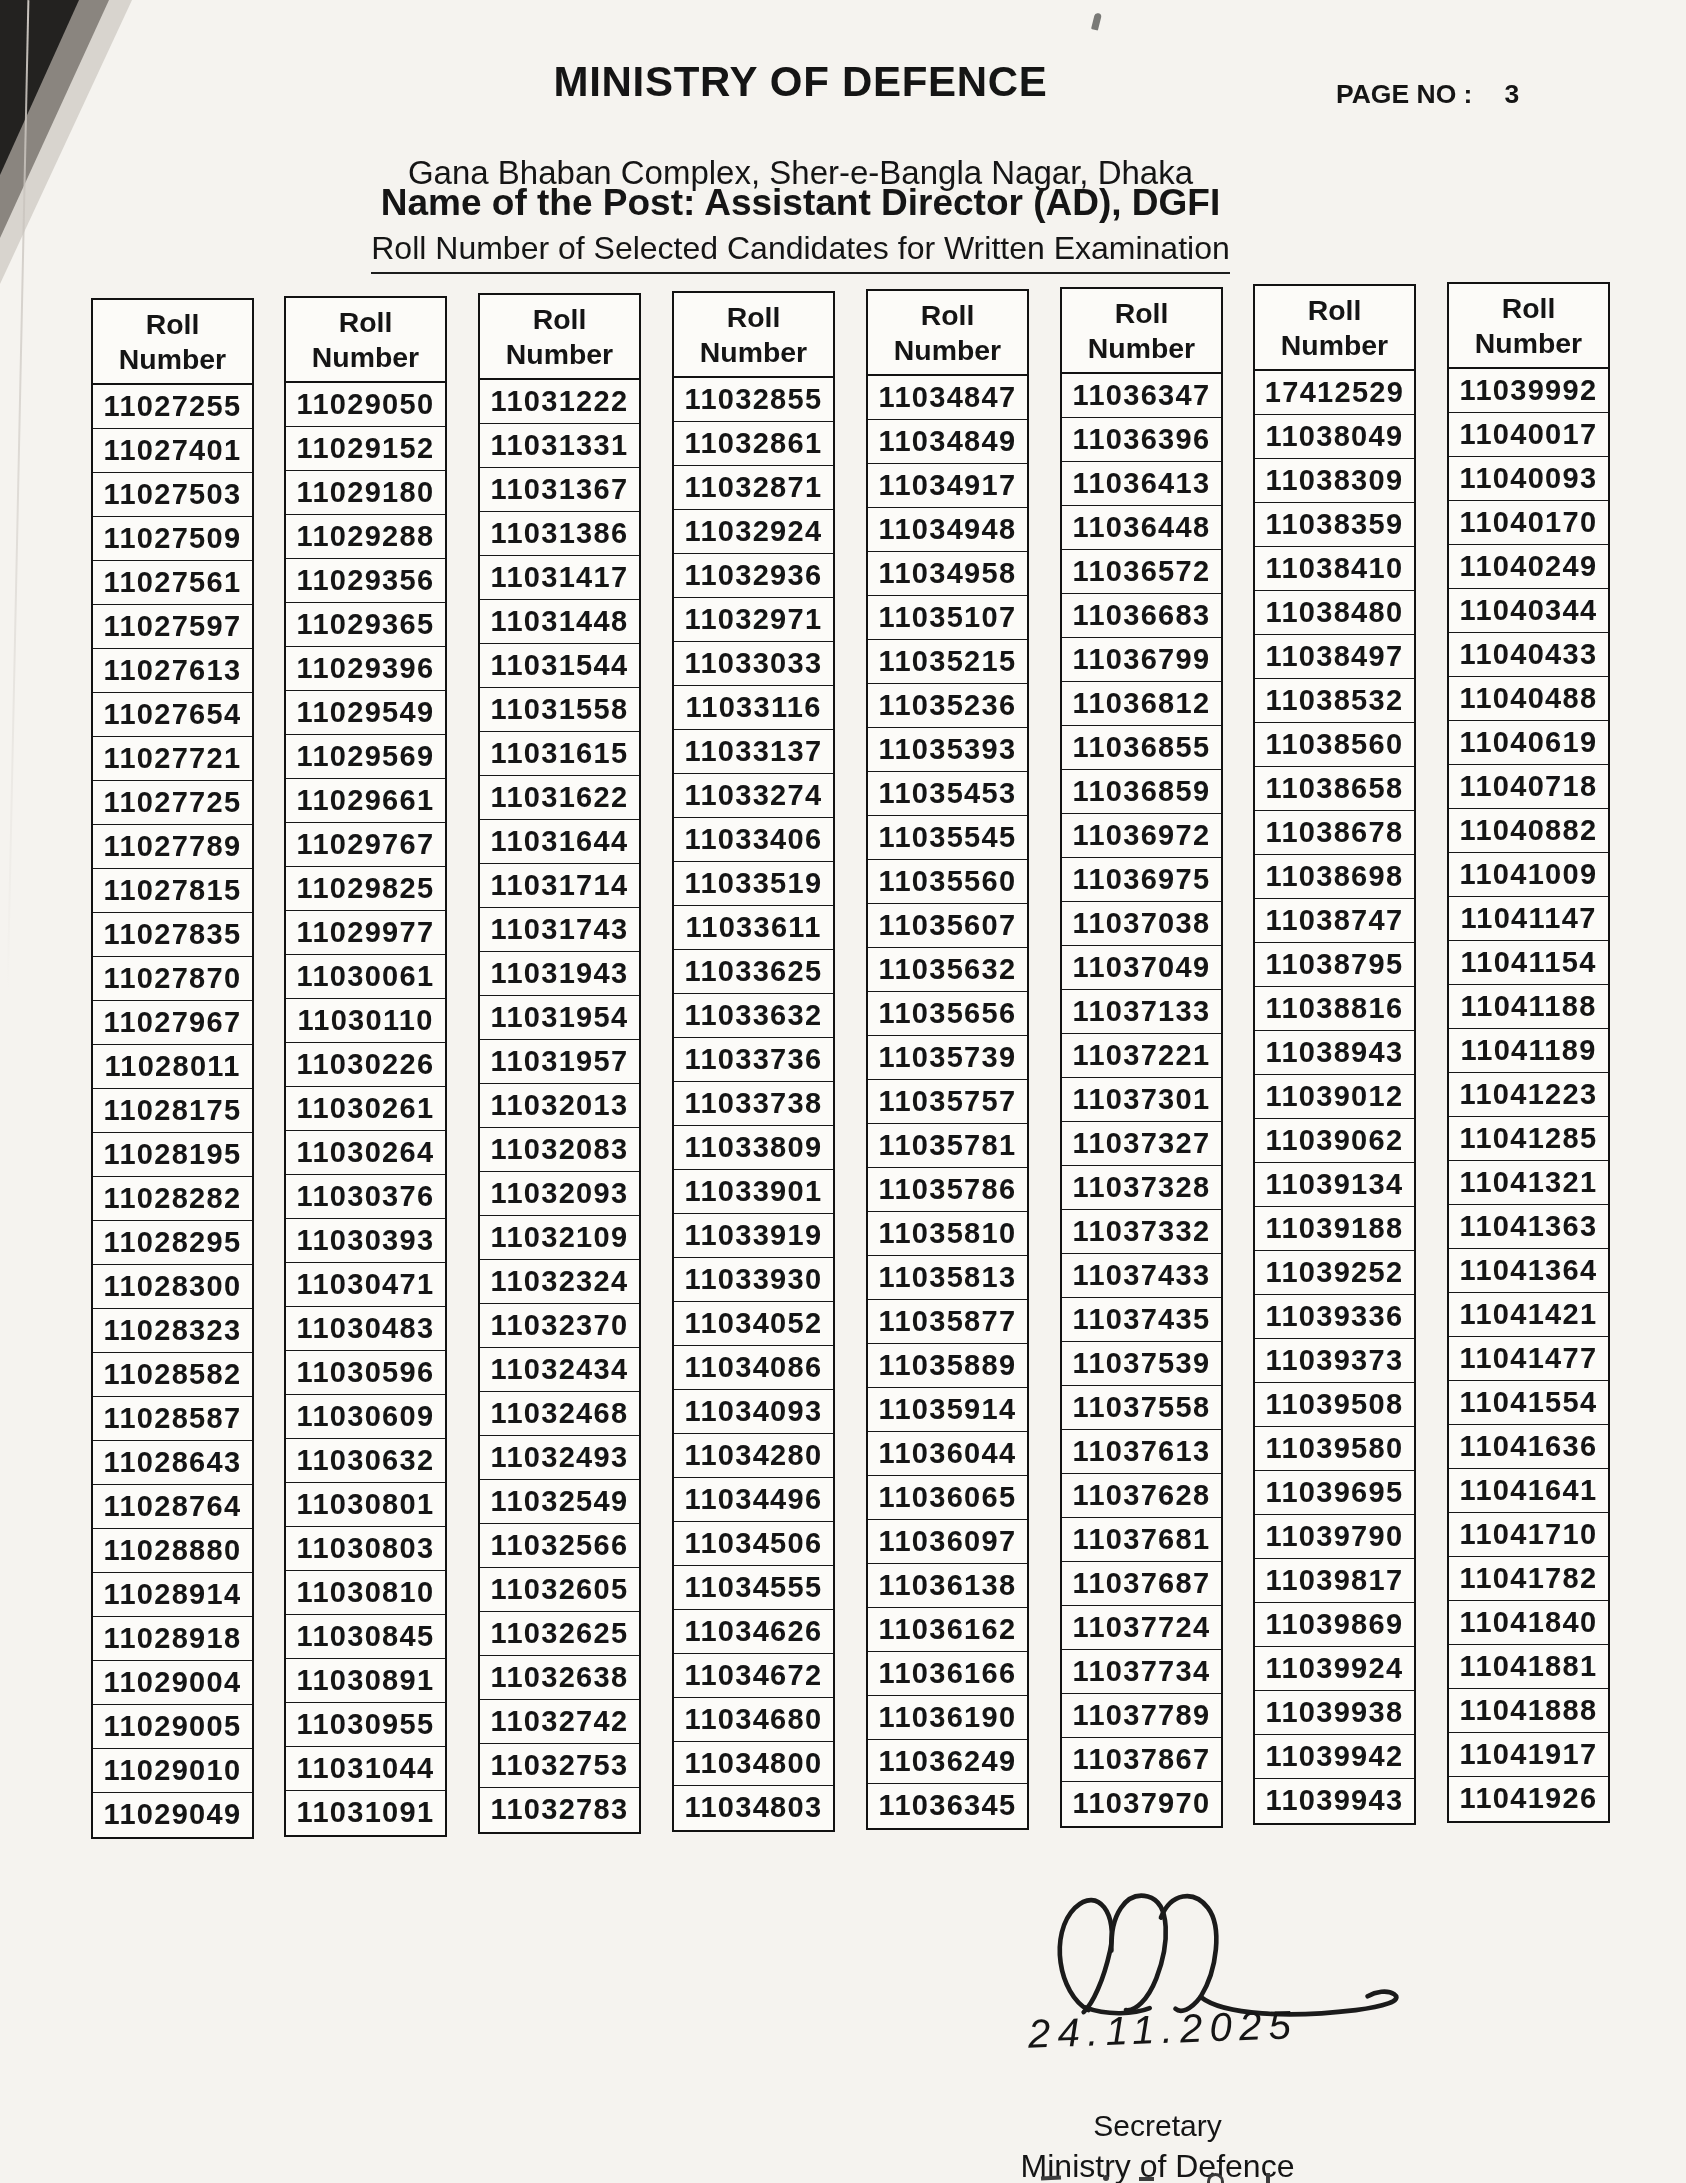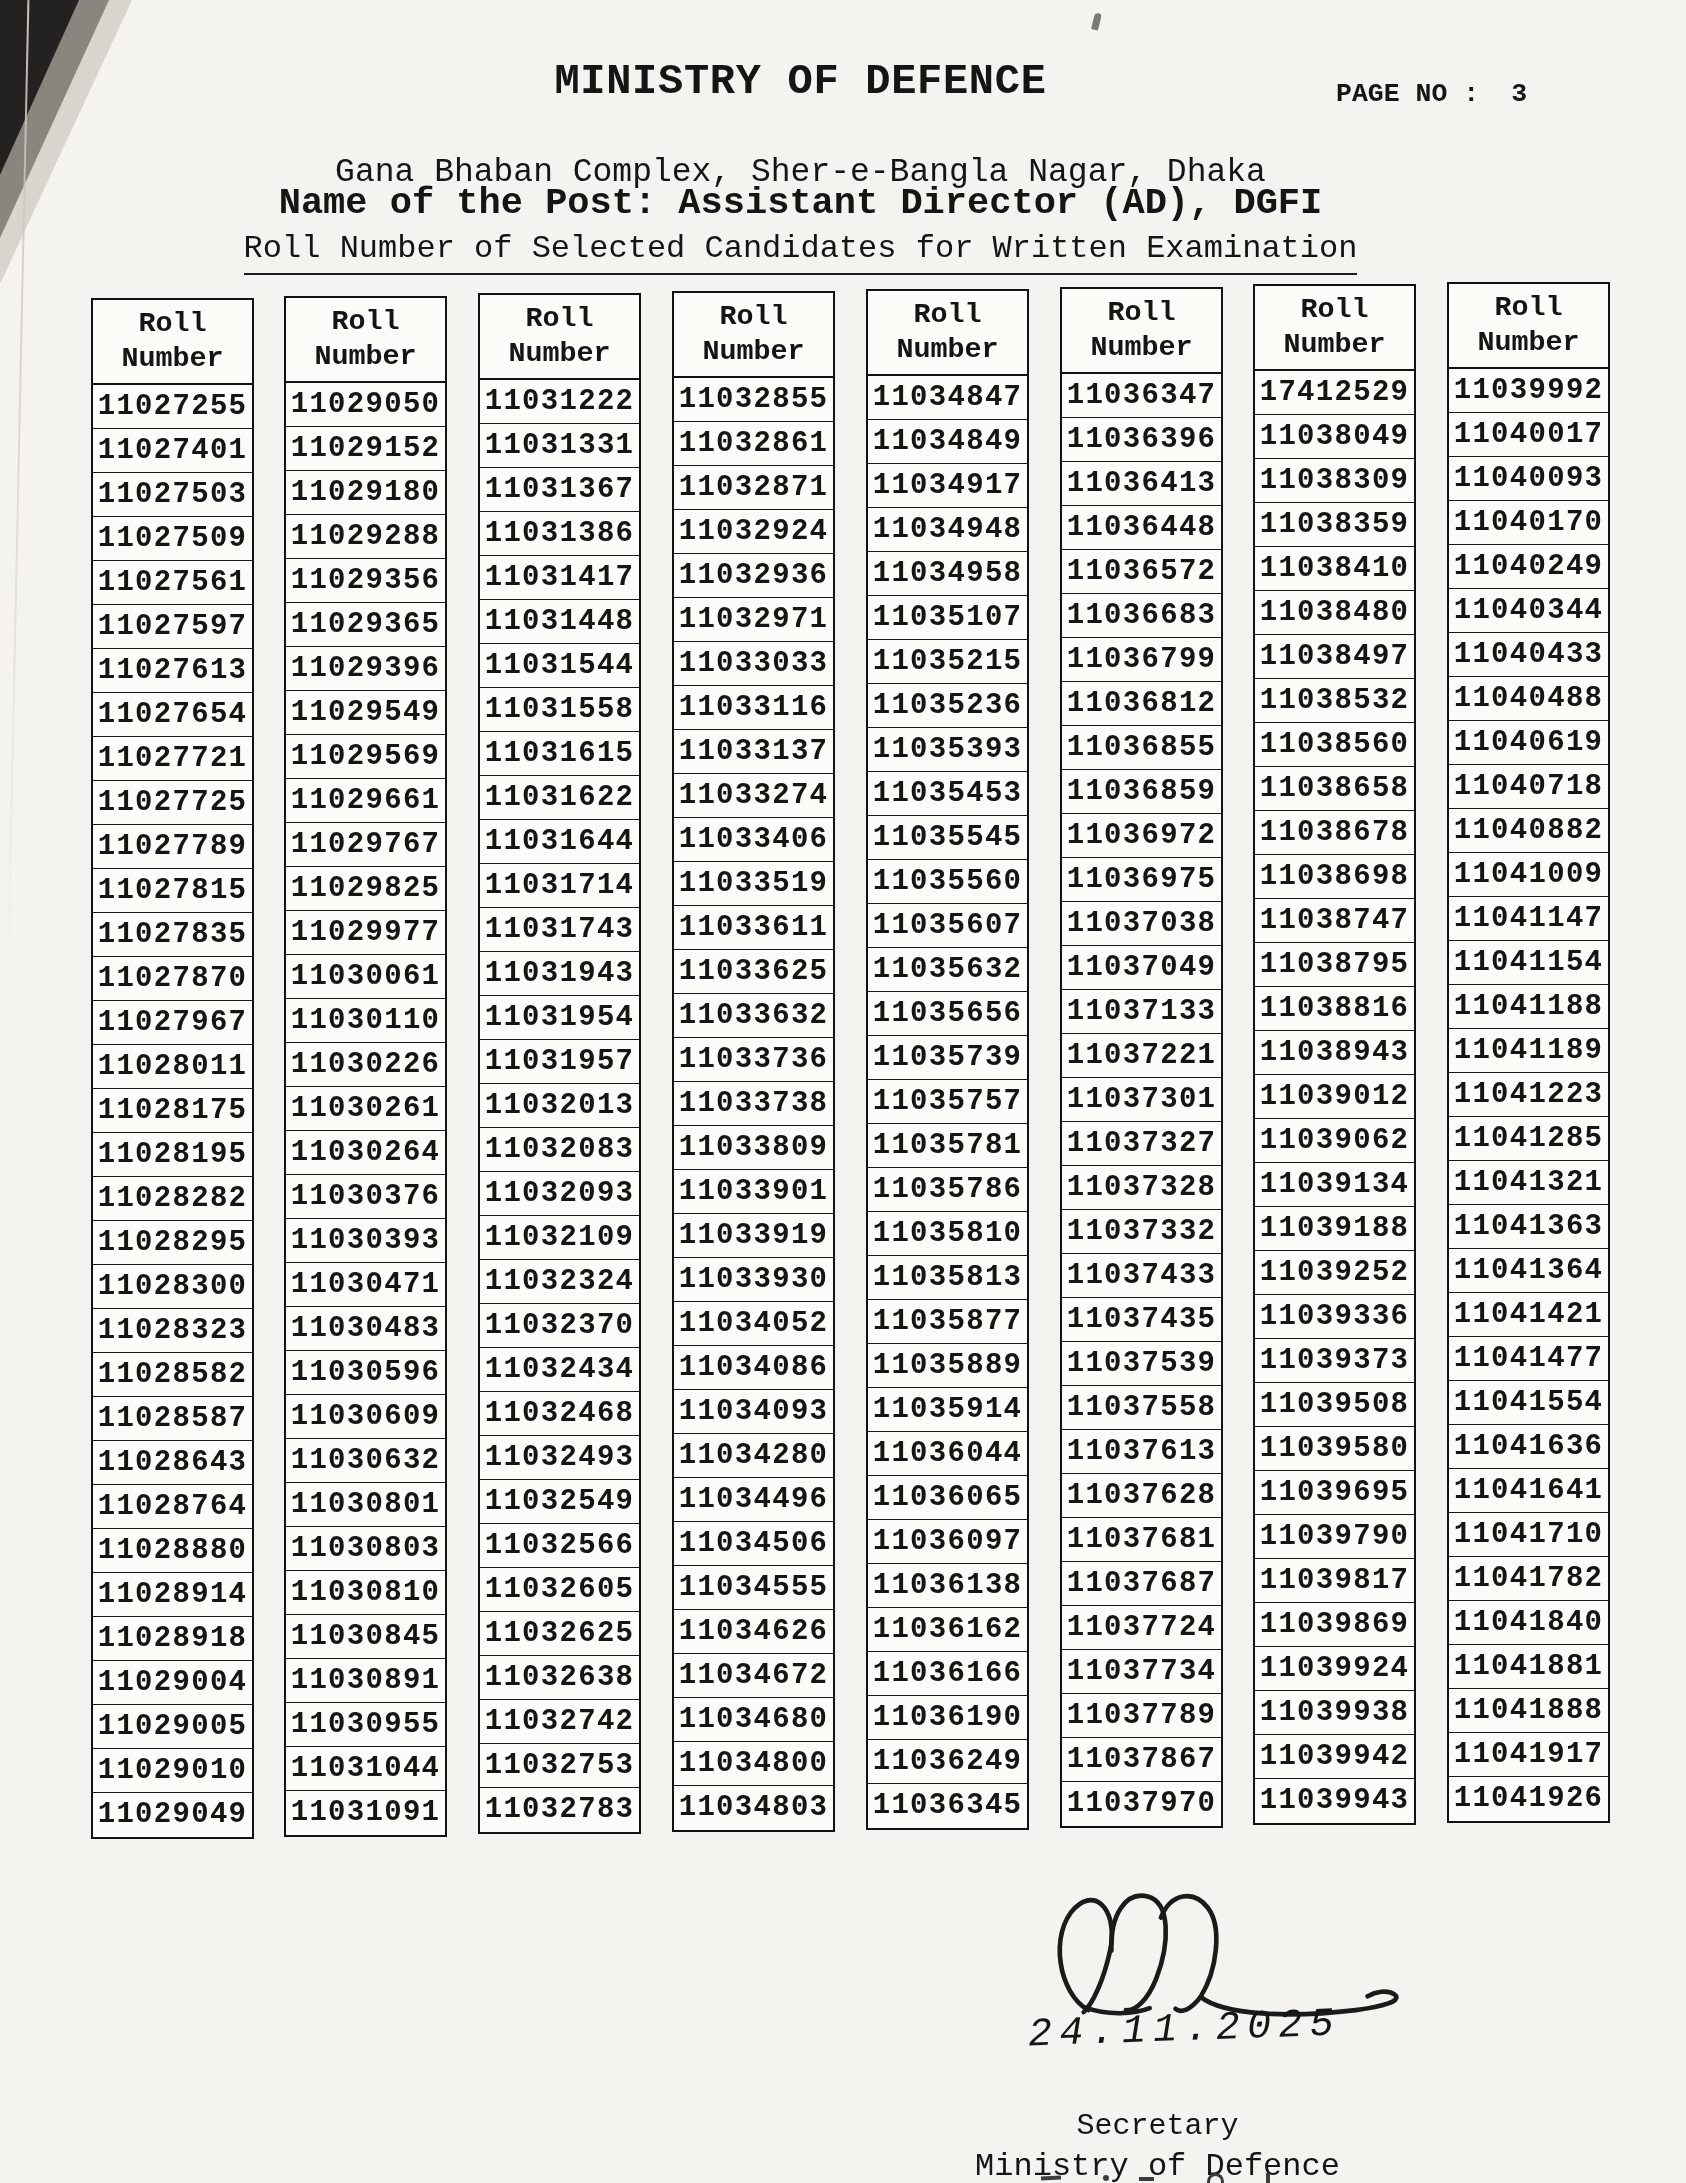--- a/index.html
+++ b/index.html
@@ -1,21 +1,21 @@
 <!DOCTYPE html>
 <html style="font-size:10.6px"><head>
 <meta charset="utf-8">
 <style>
   html,body{margin:0;padding:0;background:#e9e7e3;}
   .page{
     position:relative;
     width:1687px;height:2183px;
     background:#f5f3ef;
     overflow:hidden;
-    font-family:Liberation Mono, monospace;
+    font-family:Liberation Sans, sans-serif;
     color:#151515;
   }
   
   .corner-light{position:absolute;top:0;left:0;width:0;height:0;
     border-top:284px solid #d8d4ce;border-right:132px solid transparent;}
   .corner-mid{position:absolute;top:0;left:0;width:0;height:0;
     border-top:238px solid #8a857f;border-right:109px solid transparent;}
   .corner-dark{position:absolute;top:0;left:0;width:0;height:0;
     border-top:175px solid #232220;border-right:79px solid transparent;}
   .edge-line{position:absolute;left:17px;top:0;width:2px;height:992px;

